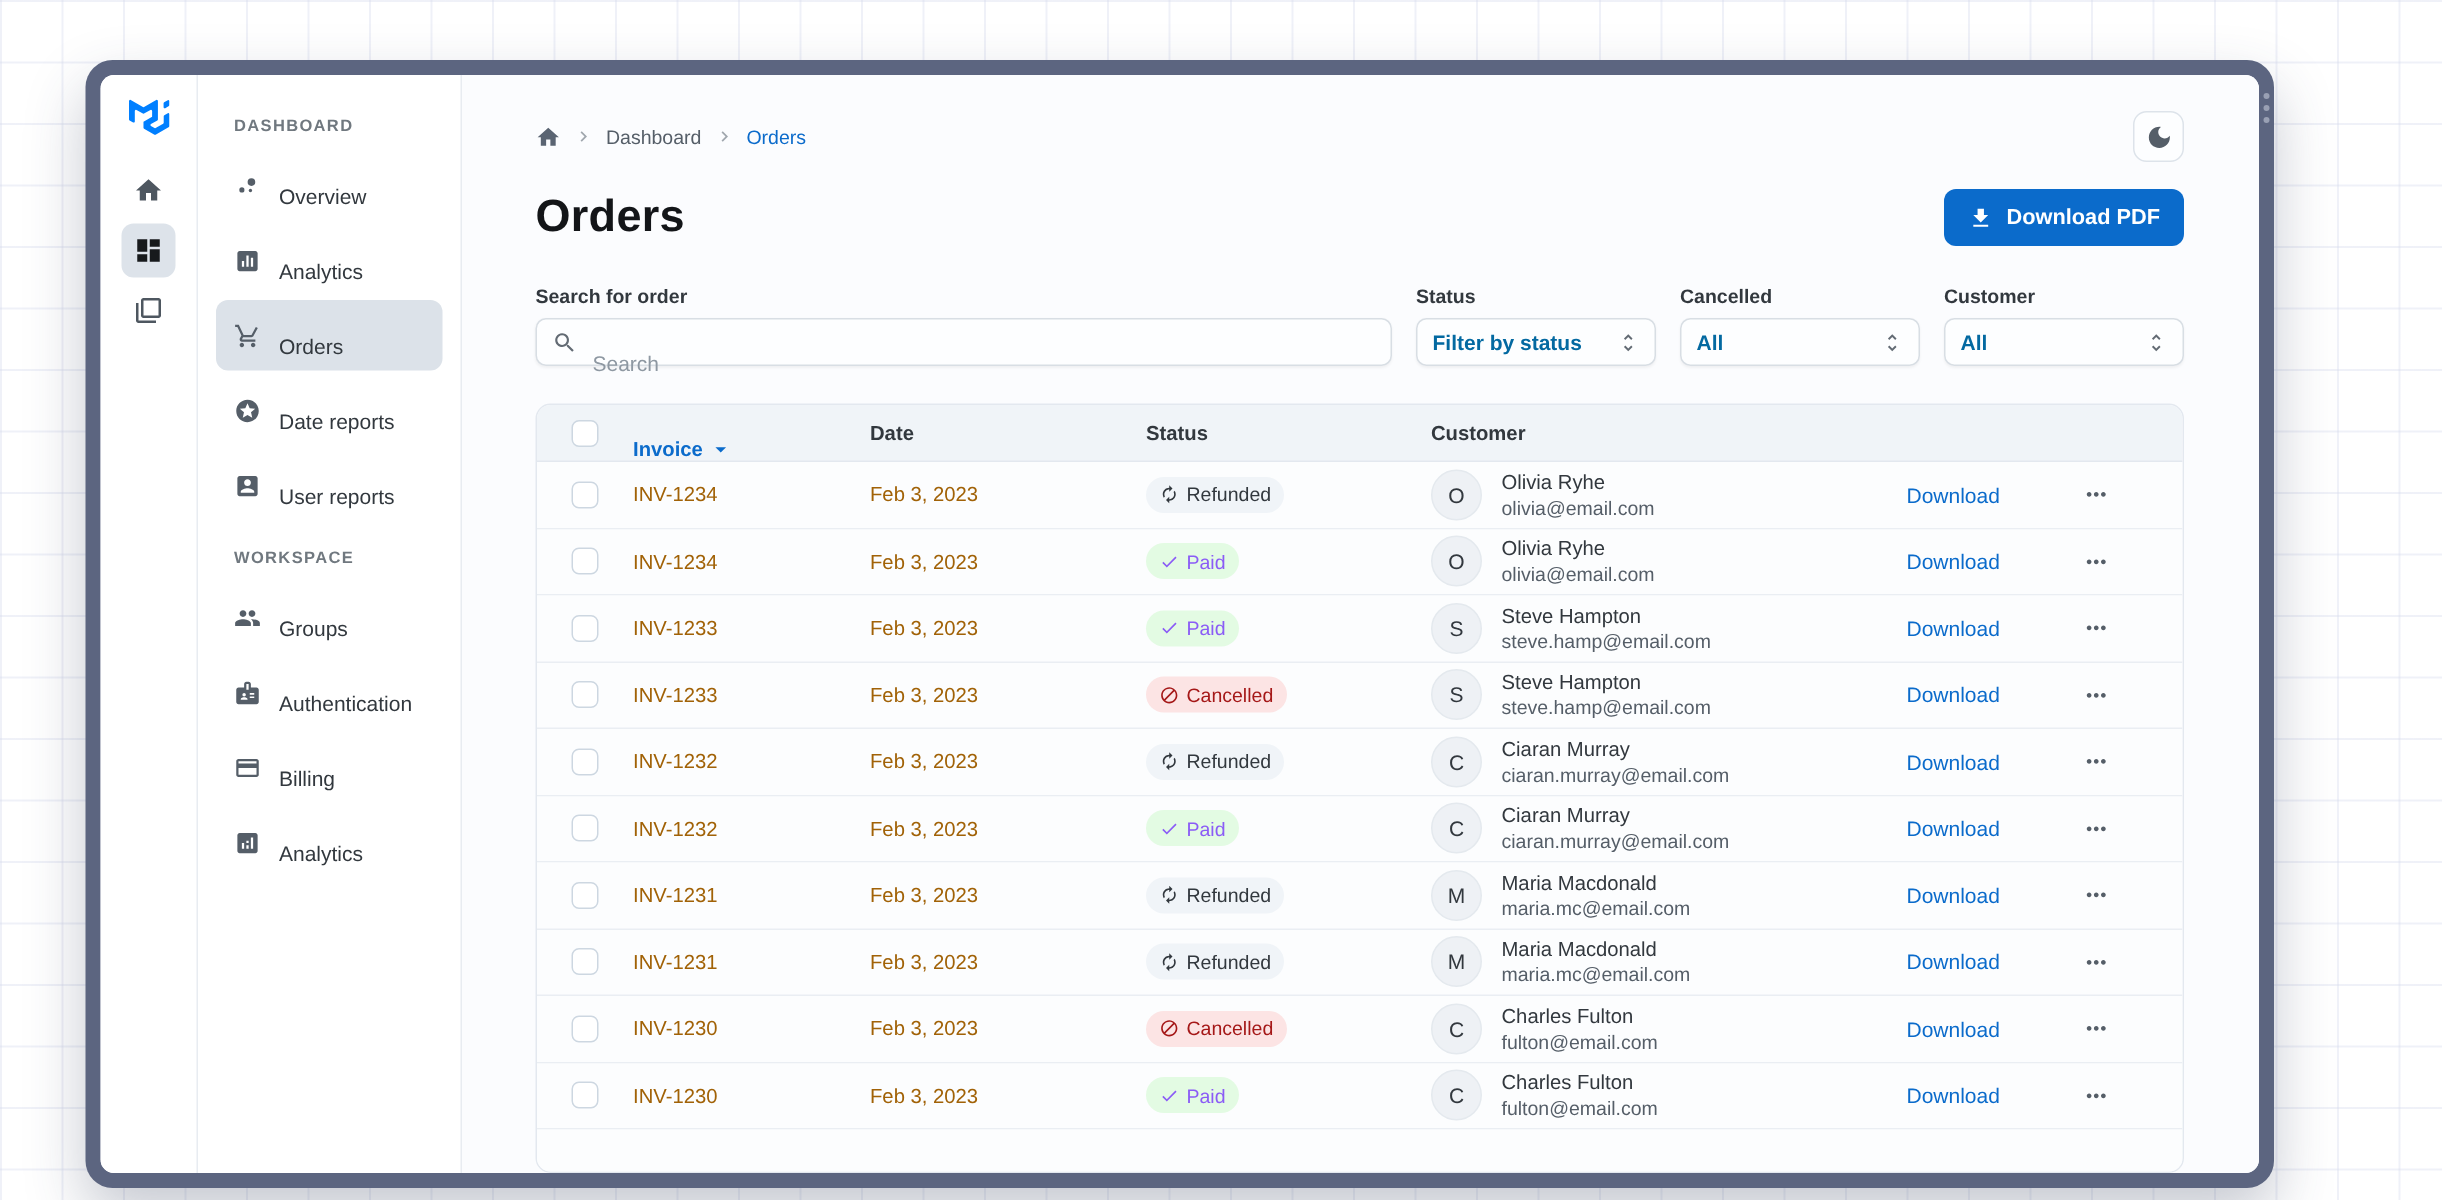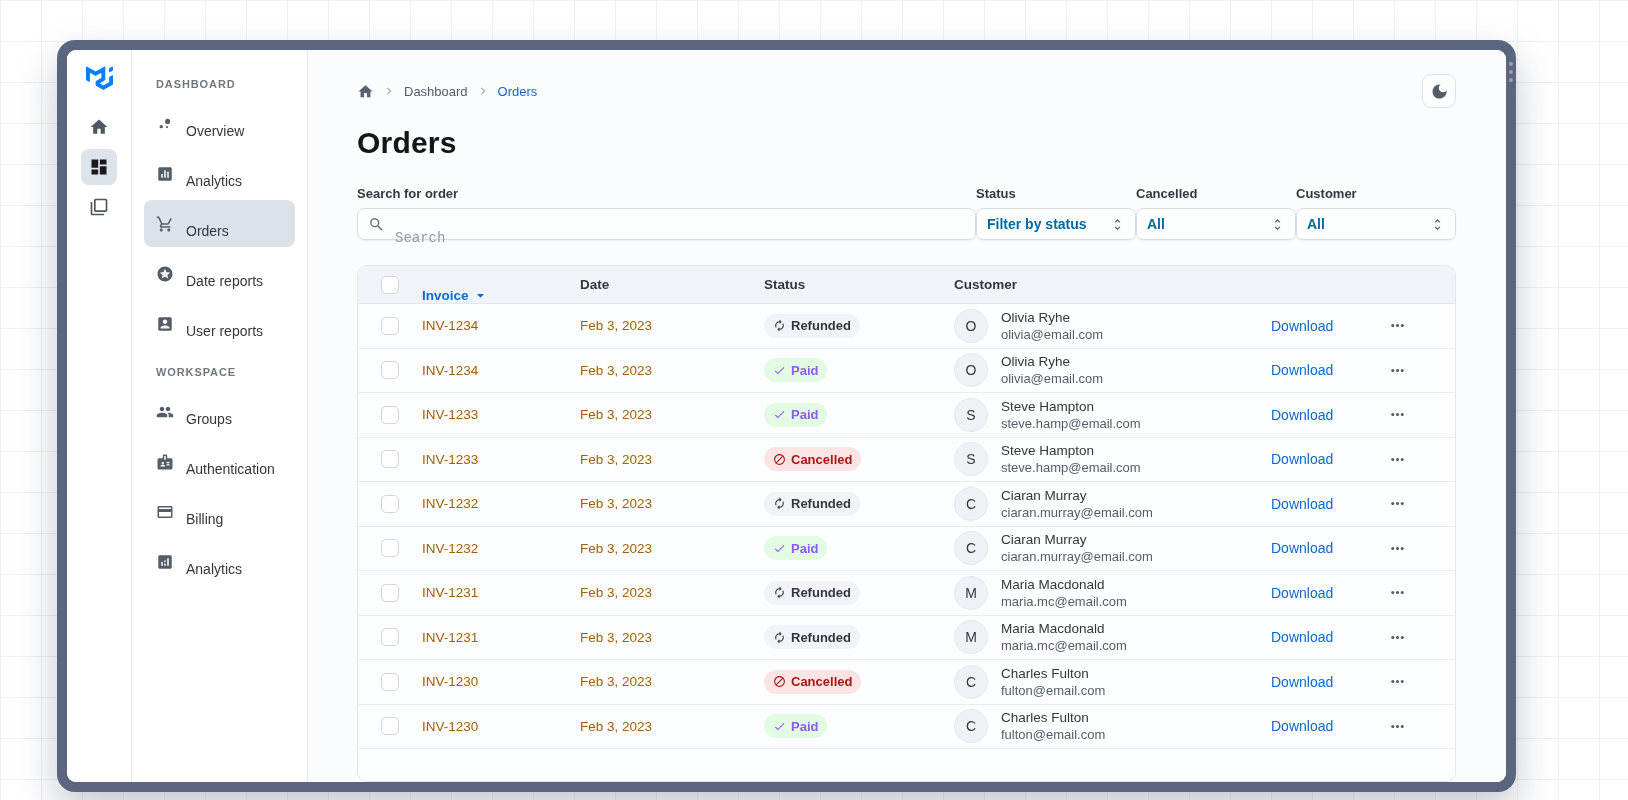--- a/index.html
+++ b/index.html
@@ -77,31 +77,31 @@
 
   .title-row { display:flex; justify-content:space-between; align-items:center; margin-top:18px; }
   h1 { margin:0; font-size:30px; font-weight:700; color:#131518; letter-spacing:.2px; }
   .primary-btn {
     display:flex; align-items:center; gap:9px; background:#0B6BCB; color:#fff; border:none;
     border-radius:8px; padding:0 16px; height:38px; font-size:14.5px; font-weight:700;
     cursor:pointer; font-family:inherit;
   }
   .btn-ic { display:flex; } .btn-ic svg { width:17px; height:17px; }
 
-  .filters { display:flex; margin-top:26px; align-items:flex-end;justify-content:flex-end; }
+  .filters { display:flex; gap:16px; margin-top:26px; align-items:flex-end;justify-content:flex-end; }
   .filter { display:flex; flex-direction:column; }
   .filter.grow { flex:1; }
   .filter label { font-size:13px; font-weight:700; color:#32383E; margin-bottom:7px; }
   .input, .select {
     height:32px; border:1px solid #D8DEE4; border-radius:7px; background:#FDFEFF;
     display:flex; align-items:center; padding:0 10px; box-shadow:0 1px 2px rgba(21,21,21,.05);
   }
   .input { gap:8px; }
   .input .in-ic { display:flex; color:#636B74; } .input .in-ic svg { width:17px; height:17px; }
-  .input input { border:none; outline:none; background:transparent; flex:1; font-size:14px; color:#32383E; font-family:Liberation Mono, monospace;margin-top:27px; }
+  .input input { border:none; outline:none; background:transparent; flex:1; font-size:14px; color:#32383E; font-family:Liberation Sans, sans-serif;margin-top:27px; }
   .input input::placeholder { color:#8E98A2; }
   .select { width:160px; justify-content:space-between; cursor:pointer; }
   .sel-val { font-size:14px; color:#0369a1;font-weight:bold; }
   .sel-ic { display:flex; color:#636B74; } .sel-ic svg { width:15px; height:15px; }
 
   
   .table-card { margin-top:25px; border:1px solid #E3E8EF; border-radius:10px; background:#FCFDFE; overflow:hidden; flex:1; }
   .thead { display:flex; align-items:center; background:#F0F4F8; height:38px; border-bottom:1px solid #E3E8EF; padding-right:28px; }
   .td { display:flex; align-items:center; }
   .col-cb { width:64px; padding-left:23px; flex:0 0 64px; }
@@ -111,21 +111,21 @@
   .col-customer { flex:1; min-width:0; }
   .col-dl { width:96px; flex:0 0 96px; }
   .col-menu { width:60px; flex:0 0 60px; justify-content:center; }
   .th { font-size:13.5px; font-weight:700; color:#32383E; }
   .th-sort { display:flex; align-items:center; gap:3px; font-size:13.5px; font-weight:700; color:#0B6BCB; cursor:pointer;margin-top:22px; }
   .caret { display:flex; } .caret svg { width:17px; height:17px; }
   .cb { width:18px; height:18px; border:1.5px solid #CDD7E1; border-radius:5px; background:#fff; cursor:pointer; flex:0 0 18px; }
   .trow { display:flex; align-items:center; height:44.5px; border-bottom:1px solid #EAEEF3; padding-right:28px; background:#FCFDFE; }
   .trow.partial { height:40px; border-bottom:none; }
   .invoice, .date { font-size:13.5px; color:#a16207; }
-  .chip { display:inline-flex; align-items:center; gap:5px; height:24px; padding:0 9px; border-radius:999px; font-size:13px; font-weight:700; }
+  .chip { display:inline-flex; align-items:center; gap:5px; height:24px; padding:0 9px; border-radius:999px; font-size:13px; font-weight:400; }
   .chip-ic { display:flex; } .chip-ic svg { width:13px; height:13px; }
   .chip.neutral { background:#F0F4F8; color:#32383E; }
   .chip.success { background:#E3FBE3; color:#8b5cf6; }
   .chip.danger  { background:#FCE4E4; color:#A51818; }
   .avatar {
     width:34px; height:34px; border-radius:50%; background:#EEF1F5; border:1px solid #E4E9EE;
     display:flex; align-items:center; justify-content:center; font-size:14px; color:#32383E;
     margin-right:13px; flex:0 0 34px;
   }
   .cust { display:flex; flex-direction:column; gap:2px; min-width:0; }
@@ -278,20 +278,28 @@
             <span class="btn-ic">
                 <svg viewBox="0 0 24 24">
                   <path fill="currentColor" d="M12.1 22c5.52 0 9.9-4.48 9.9-10 0-.46-.04-.92-.1-1.36-1.08 1.51-2.85 2.5-4.85 2.5-3.31 0-6-2.69-6-6 0-1.99.99-3.77 2.5-4.85-.44-.06-.9-.1-1.36-.1C6.67 2.19 2.2 6.67 2.2 12.19 2.2 17.71 6.58 22 12.1 22z"></path>
                 </svg>
               </span>
           </button>
         </div>
 
         <div class="title-row">
           <h1>Orders</h1>
+          <button class="primary-btn">
+            <span class="btn-ic">
+                <svg viewBox="0 0 24 24">
+                  <path fill="currentColor" d="M5 20h14v-2H5v2zM19 9h-4V3H9v6H5l7 7 7-7z"></path>
+                </svg>
+              </span>
+            <span>Download PDF</span>
+          </button>
         </div>
 
         <div class="filters">
           <div class="filter grow">
             <label>Search for order</label>
             <div class="input">
               <span class="in-ic">
                   <svg viewBox="0 0 24 24">
                     <path fill="currentColor" d="M15.5 14h-.79l-.28-.27a6.5 6.5 0 10-.7.7l.27.28v.79l5 4.99L20.49 19l-4.99-5zm-6 0A4.5 4.5 0 119.5 5a4.5 4.5 0 010 9z"></path>
                   </svg>

